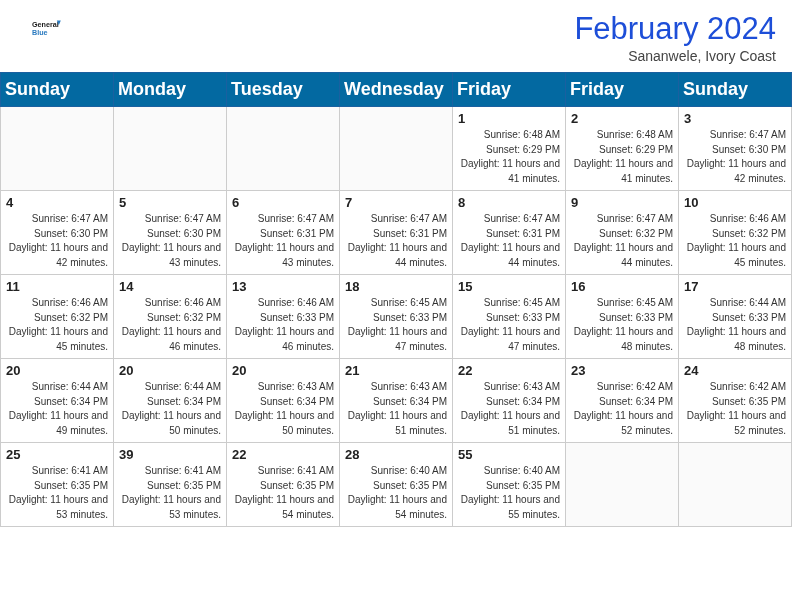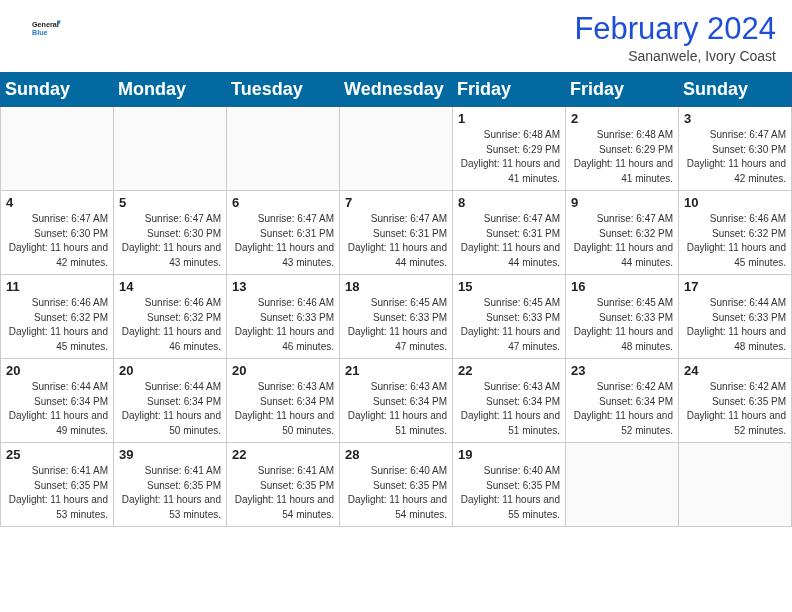--- a/index.html
+++ b/index.html
@@ -294,21 +294,21 @@
 Sunset: 6:35 PM
 Daylight: 11 hours and 54 minutes.</div>
             </td>
             <td>
               <span class="day-num">28</span>
               <div class="day-info" style="white-space: pre-line;">Sunrise: 6:40 AM
 Sunset: 6:35 PM
 Daylight: 11 hours and 54 minutes.</div>
             </td>
             <td>
-              <span class="day-num">19</span>
+              <span class="day-num">55</span>
               <div class="day-info" style="white-space: pre-line;">Sunrise: 6:40 AM
 Sunset: 6:35 PM
 Daylight: 11 hours and 55 minutes.</div>
             </td>
             <td class="empty"></td>
             <td class="empty"></td>
           </tr>
         </tbody>
     </table>
   </div>

